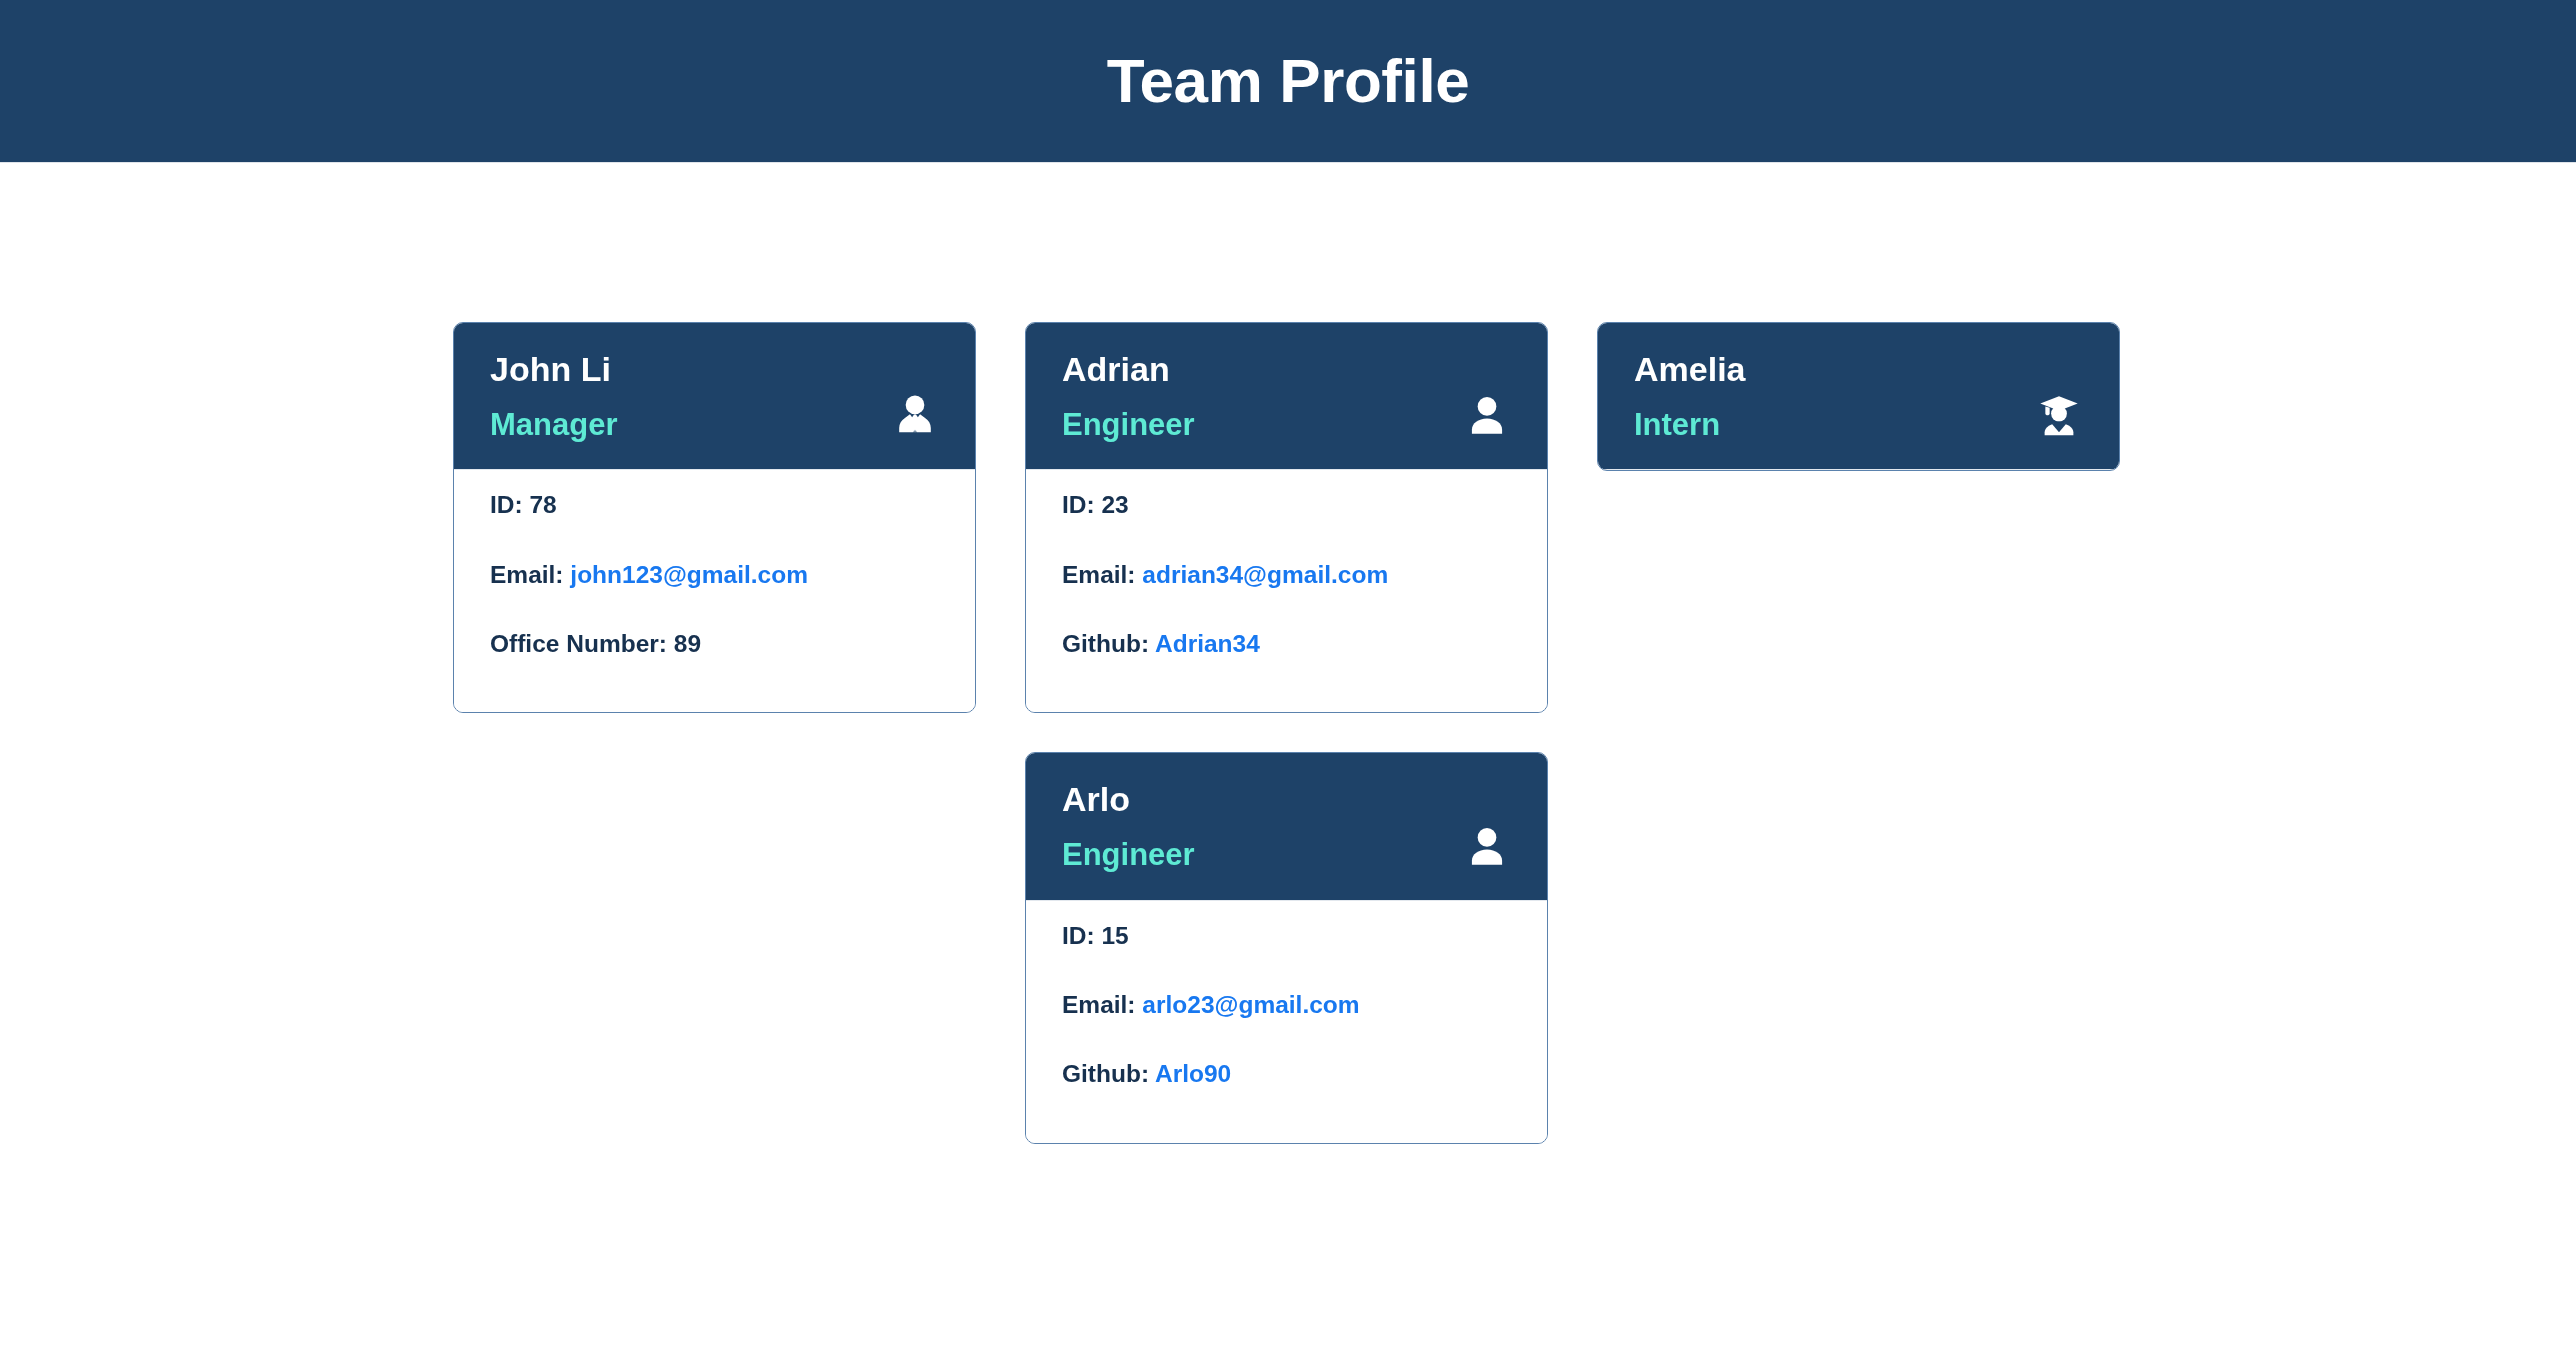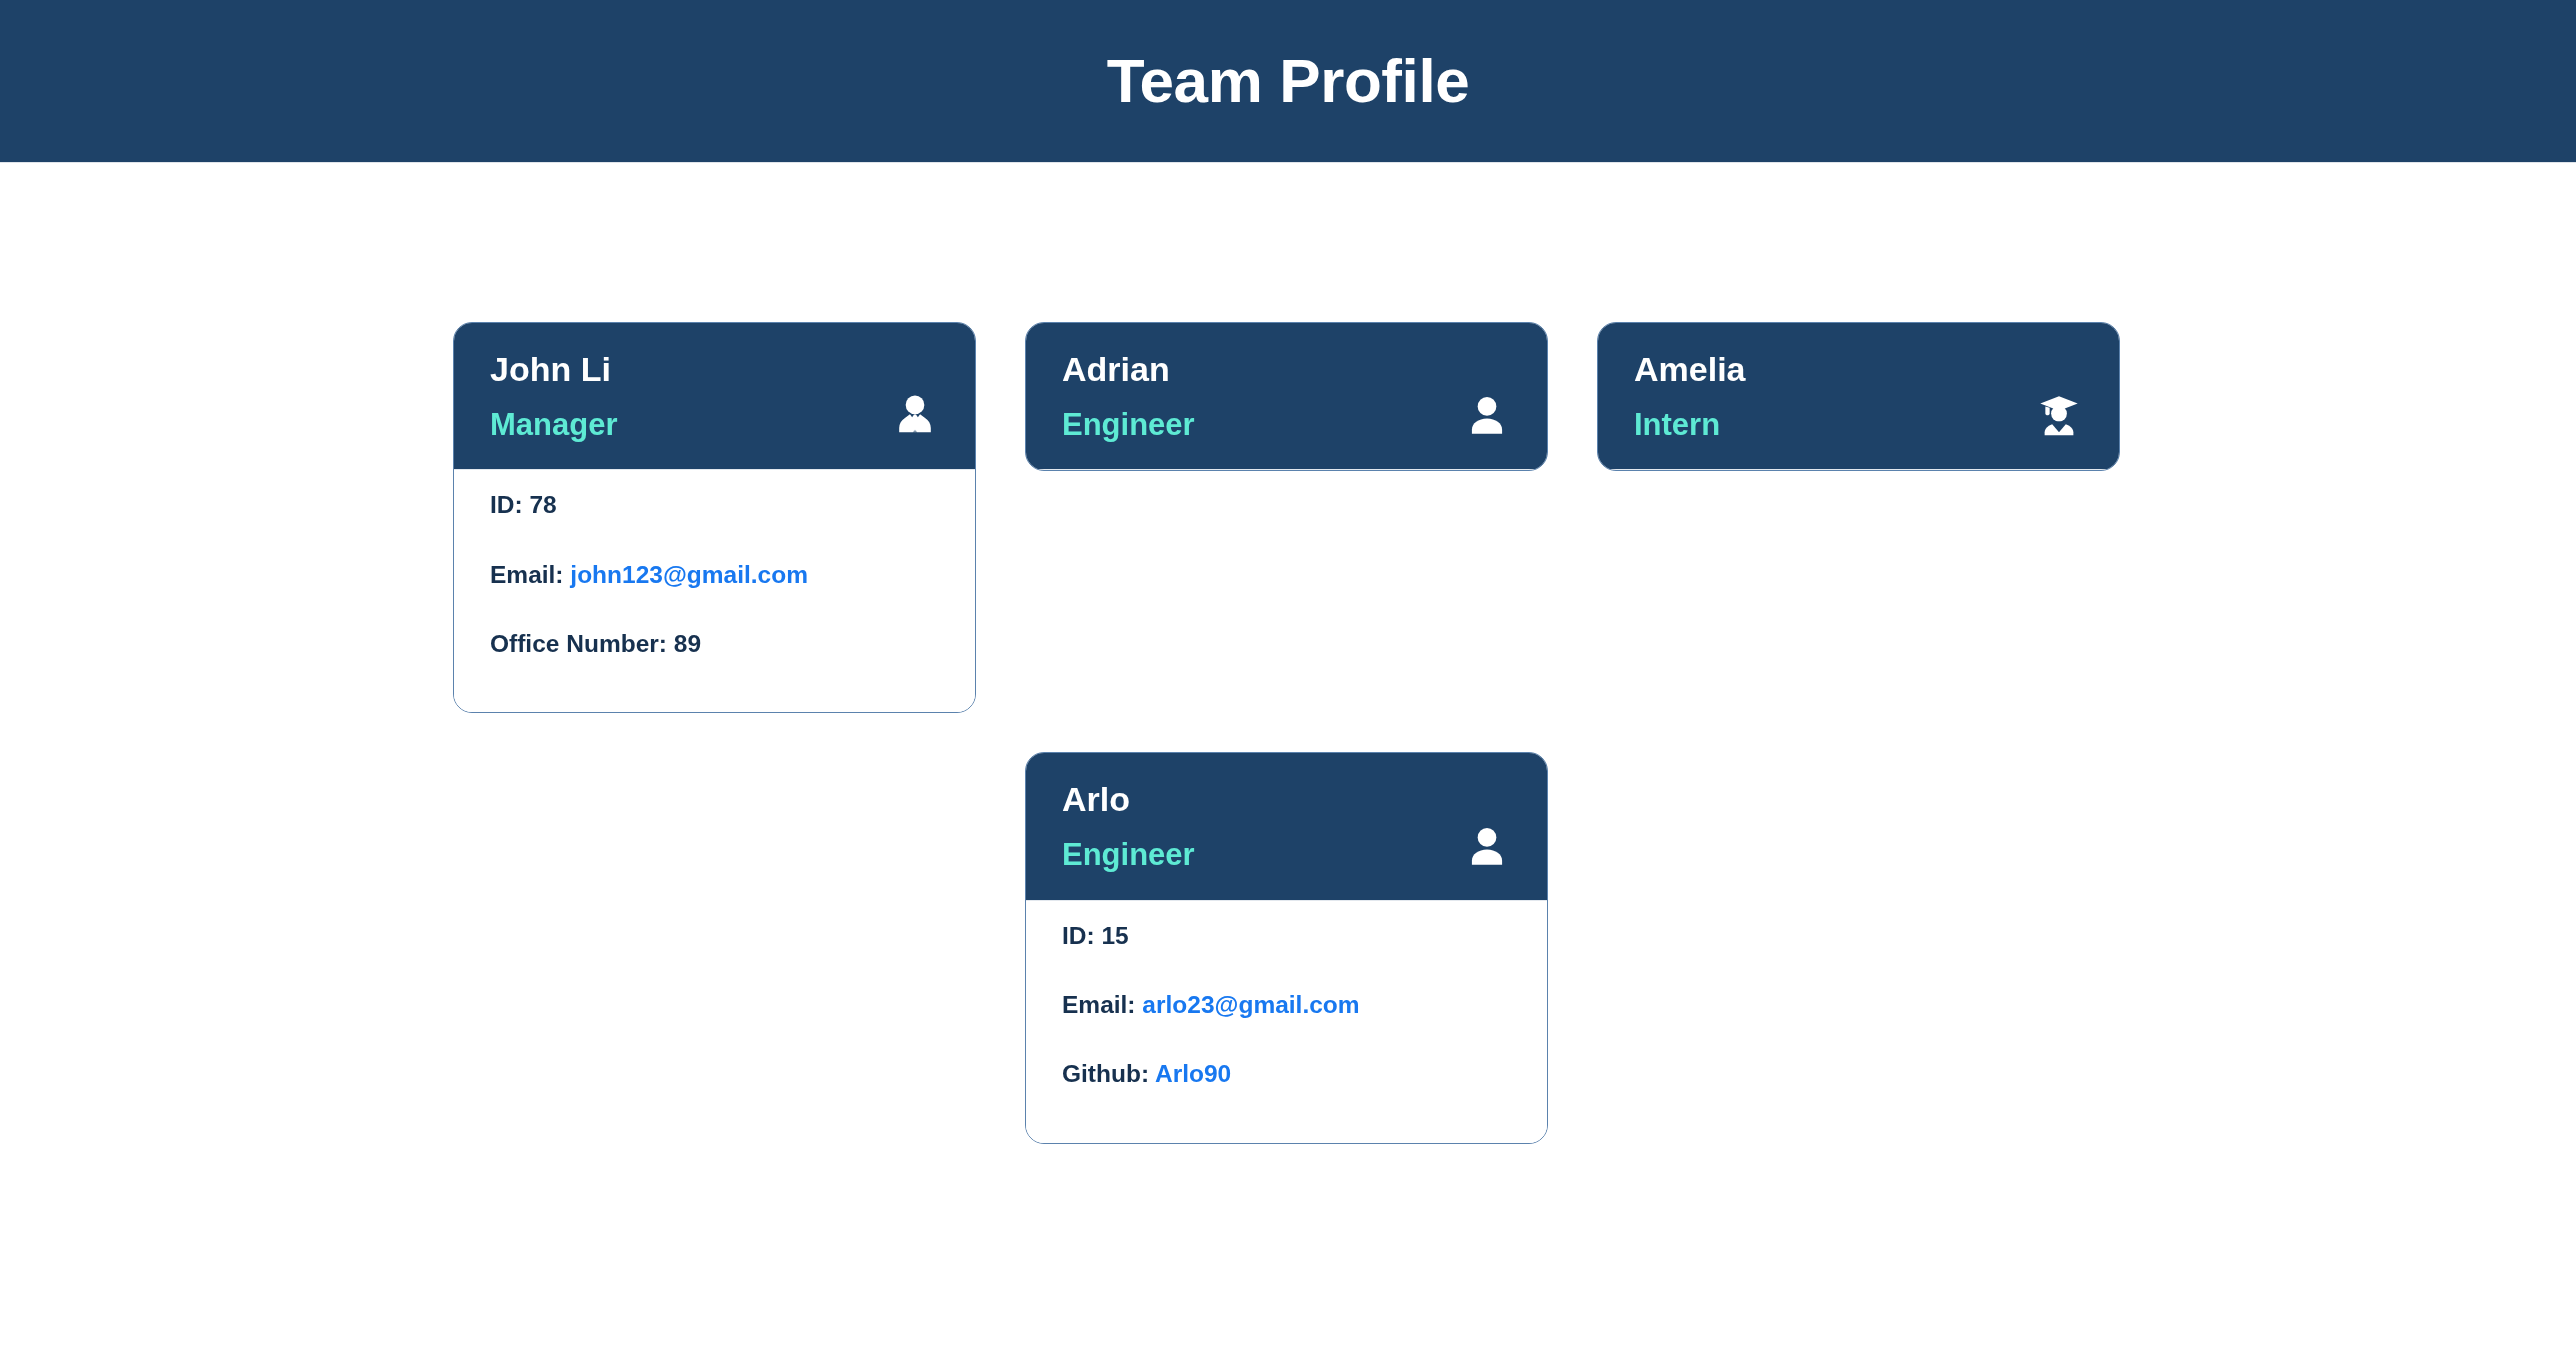--- a/index.html
+++ b/index.html
@@ -43,21 +43,21 @@
     gap: 49px;
     align-items: flex-start;
   }
   .row + .row { margin-top: 39px; }
   .row-2 { padding-left: 572px; }
 
   .card {
     width: 523px;
     background: #ffffff;
     border: 1.6px solid #5b82ad;
-    border-radius: 19px;
+    border-radius: 10px;
     overflow: hidden;
     flex: 0 0 auto;
   }
 
   .card-head {
     background: #1e4268;
     padding: 29px 36px 28px 36px;
     display: flex;
     align-items: flex-end;
     justify-content: space-between;
@@ -145,20 +145,25 @@
             <div class="card-name">Adrian</div>
             <div class="card-role">Engineer</div>
           </div>
           <span class="card-icon">
             <svg viewBox="0 0 64 64" aria-hidden="true">
               <circle cx="32" cy="20" r="13" fill="#ffffff"></circle>
               <path d="M32 37c-12 0-21 7-21 15v6h42v-6c0-8-9-15-21-15z" fill="#ffffff"></path>
             </svg>
           </span>
         </div>
+        <div class="card-body">
+          <div class="field"><span>ID:</span><span style="white-space: pre;"> </span><span>23</span></div>
+          <div class="field"><span>Email:</span><span style="white-space: pre;"> </span><a class="link" href="#">adrian34@gmail.com</a></div>
+          <div class="field"><span>Github:</span><span style="white-space: pre;"> </span><a class="link" href="#">Adrian34</a></div>
+        </div>
       </div>
       <div class="card">
         <div class="card-head">
           <div class="card-head-text">
             <div class="card-name">Amelia</div>
             <div class="card-role">Intern</div>
           </div>
           <span class="card-icon">
             <svg viewBox="0 0 64 64" aria-hidden="true">
               <path d="M32 6L6 16l26 10 26-10z" fill="#ffffff"></path>

